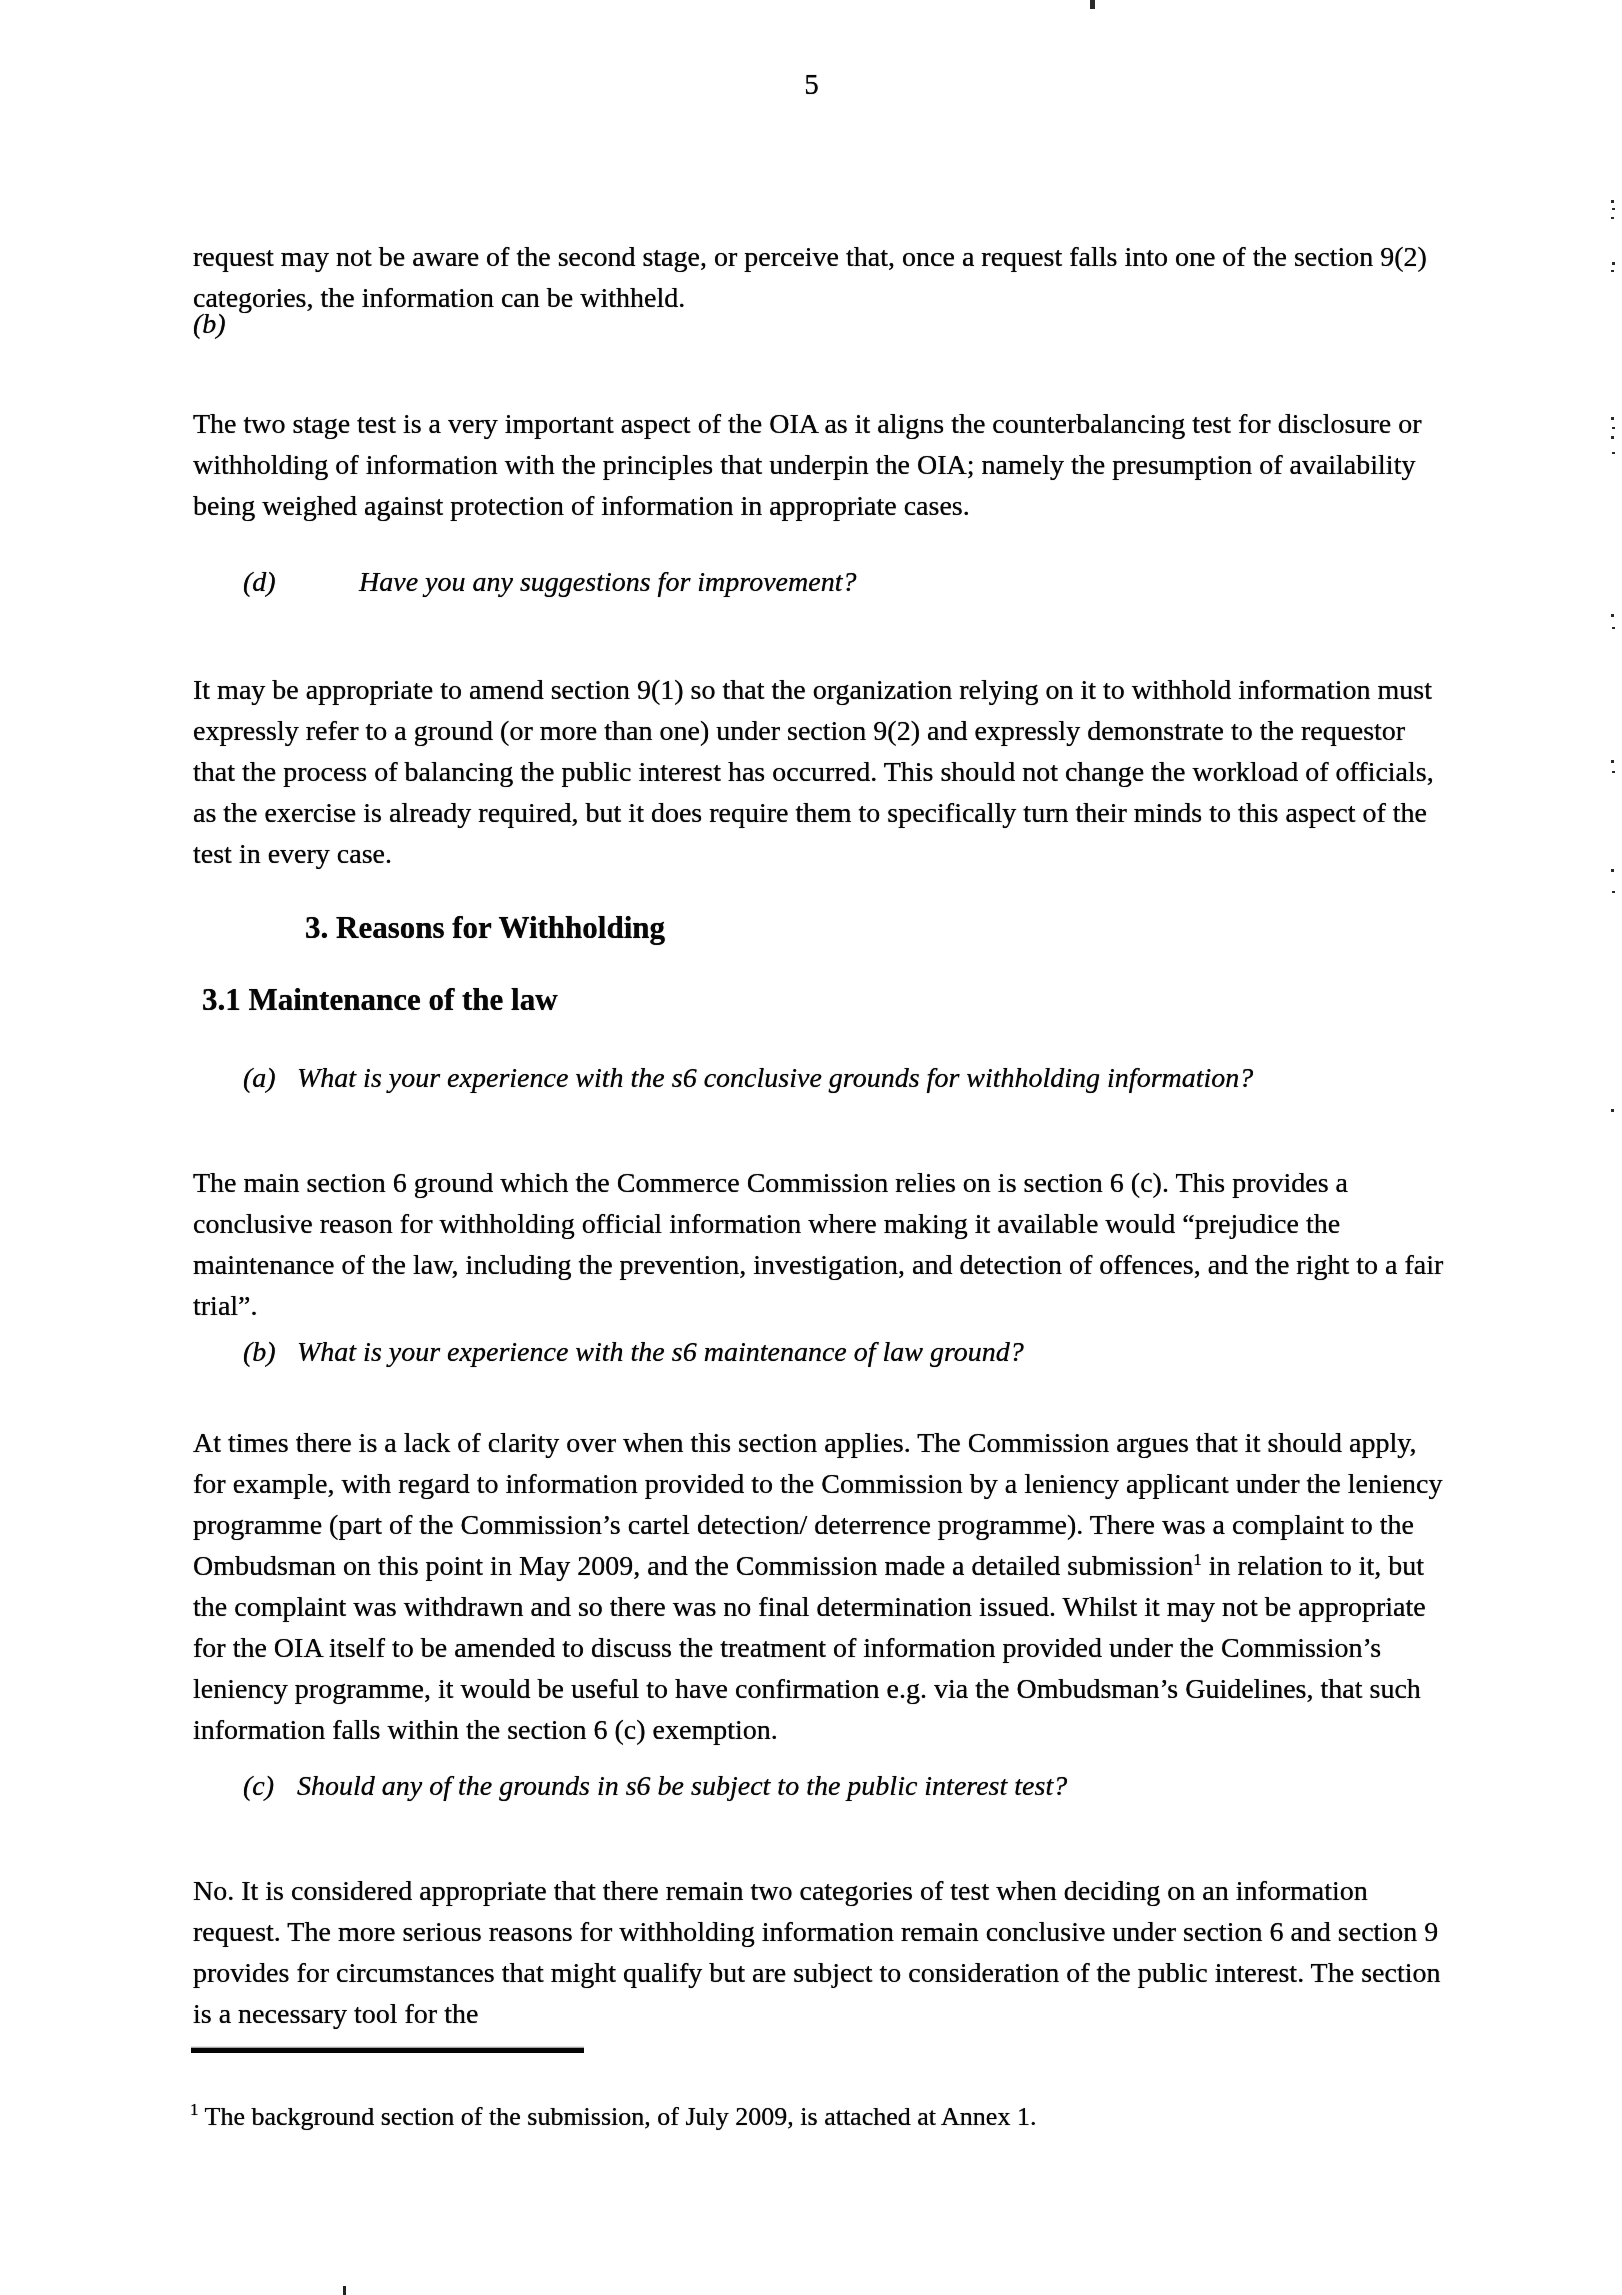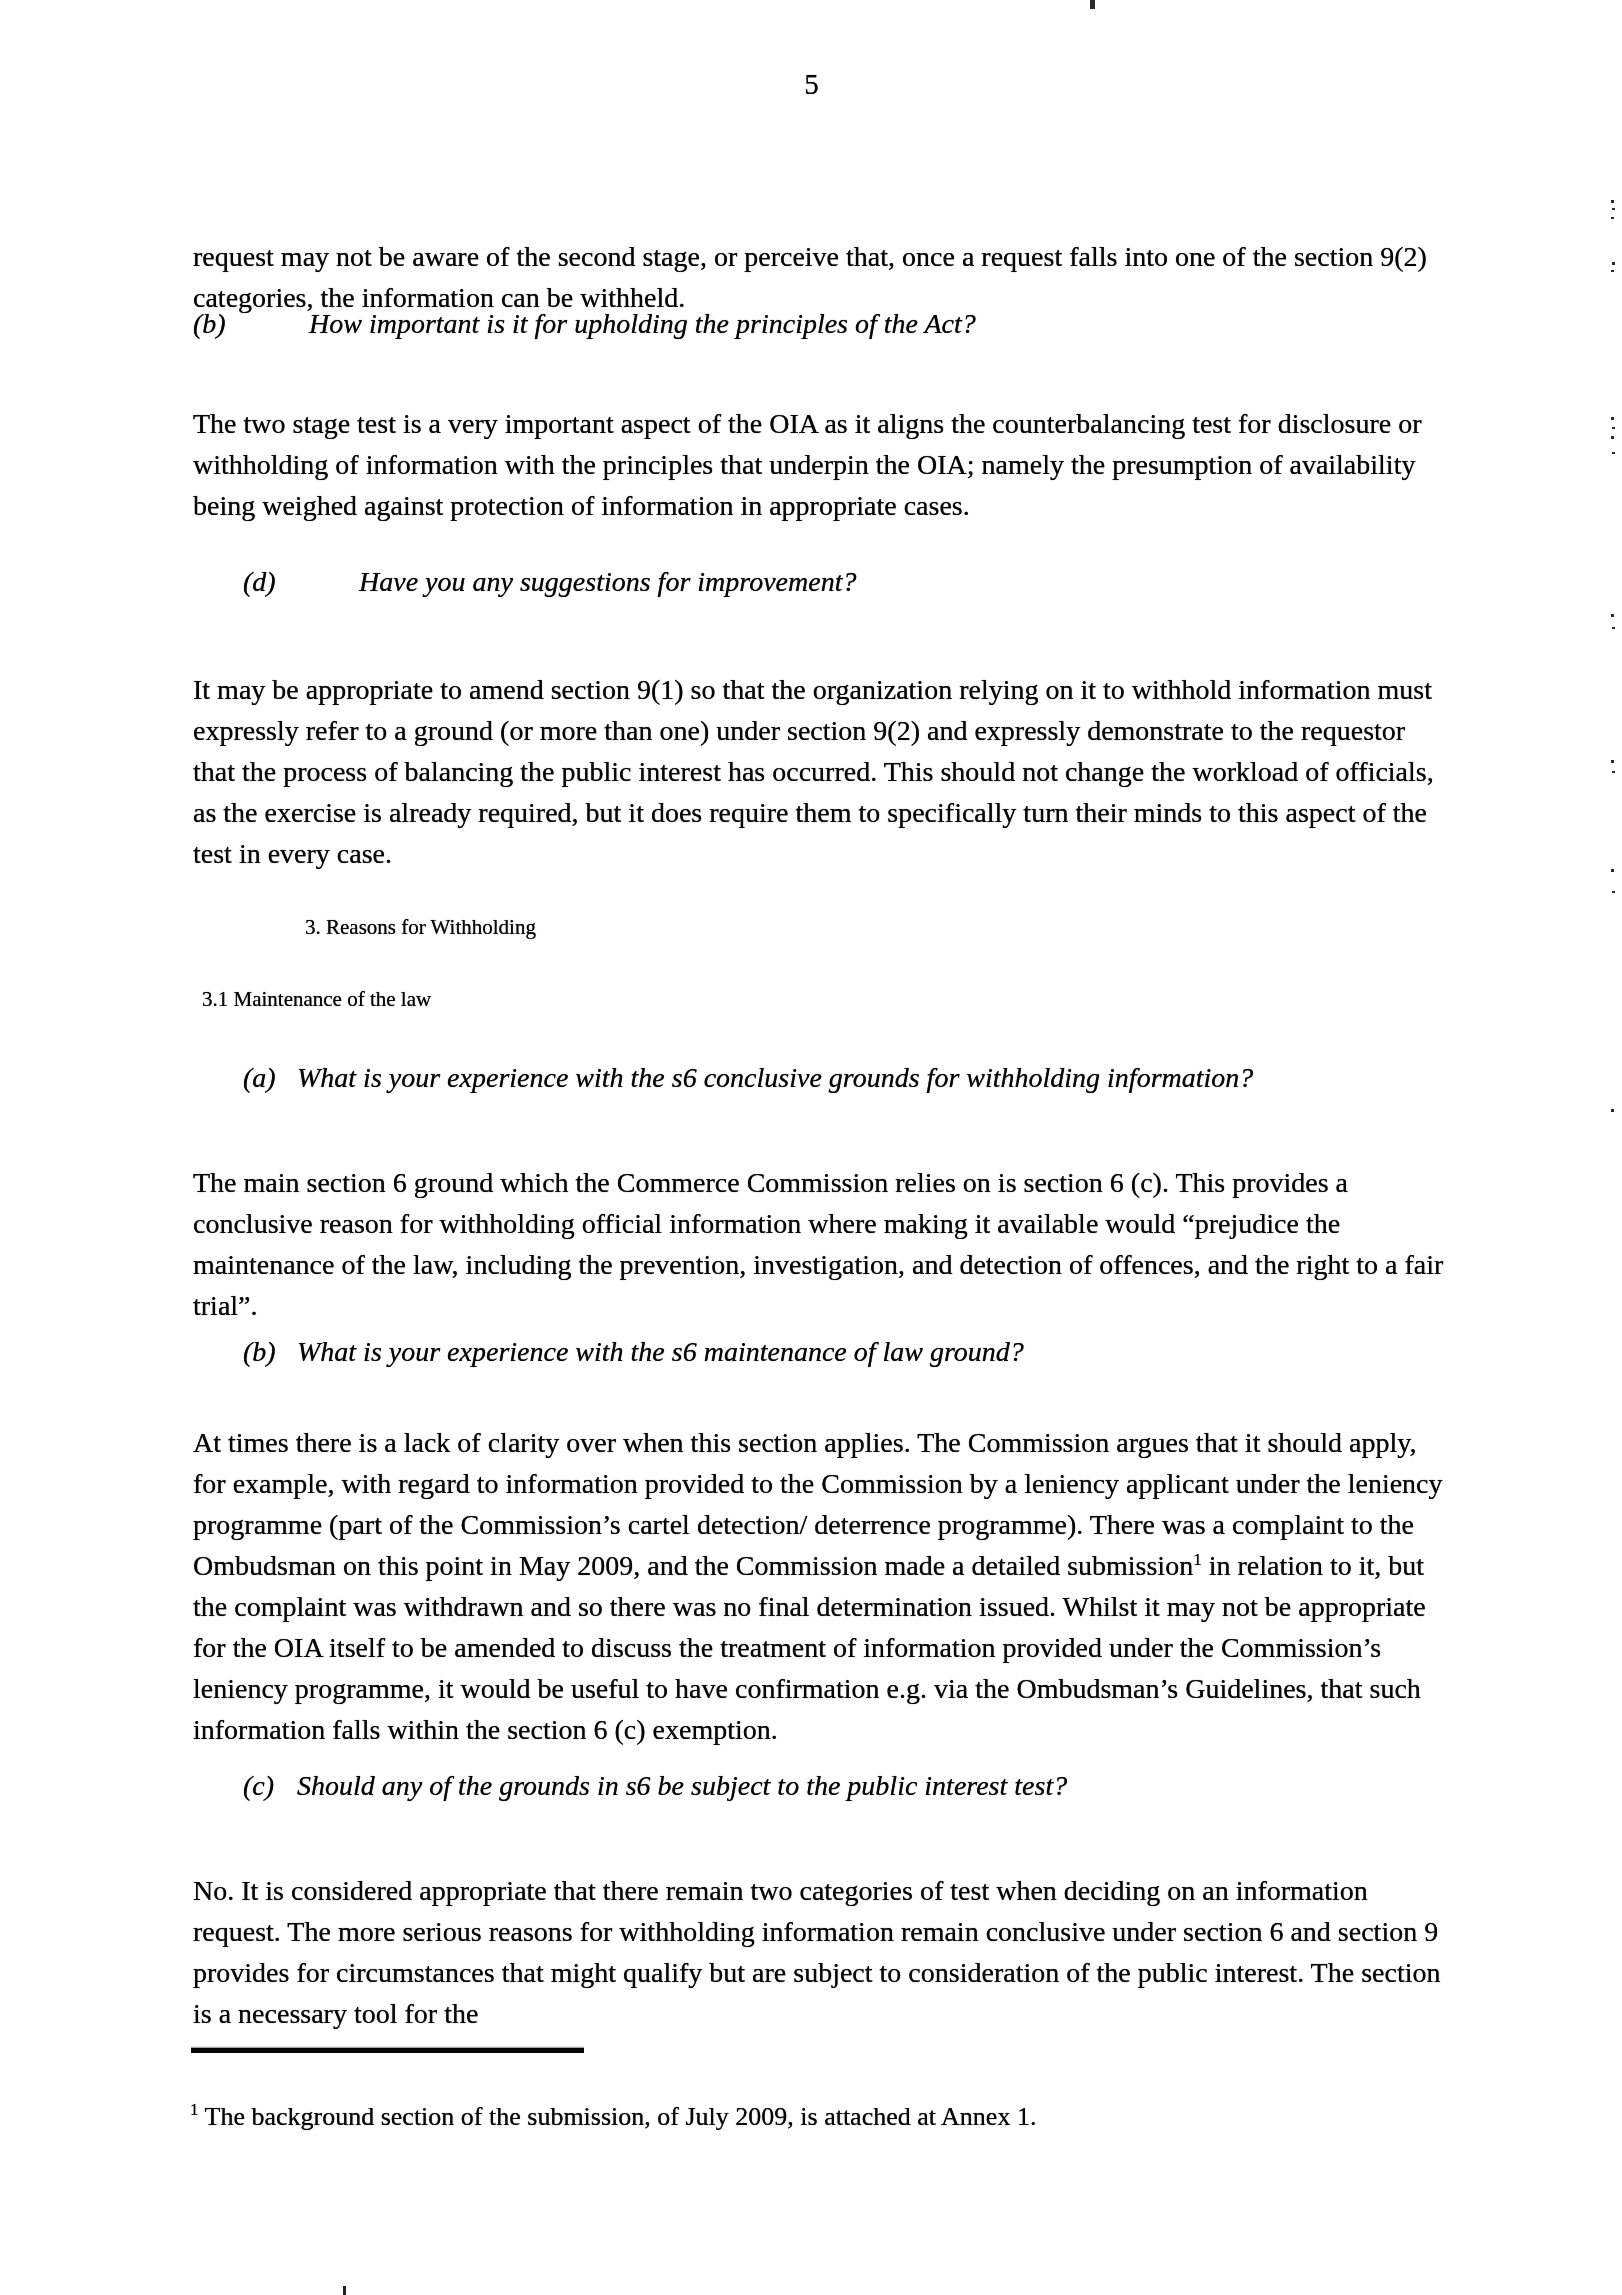--- a/index.html
+++ b/index.html
@@ -42,22 +42,22 @@
     display: flex;
     align-items: baseline;
   }
   .q-label { flex: 0 0 auto; }
   .q-label.wide   { width: 116px; }
   .q-label.narrow { width: 54px; }
   .question.indented { left: 243px; width: 1211px; }
 
   .heading-bold {
     position: absolute;
-    font-weight: normal;
-    font-size: 21px;
+    font-weight: bold;
+    font-size: 31px;
     line-height: 39px;
   }
   .para sup, .footnote sup {
     font-size: 17px;
     vertical-align: super;
     line-height: 0;
   }
   .footnote-rule {
     position: absolute;
     left: 191px;
@@ -84,21 +84,20 @@
 <body>
 
 <div class="page">
 
   <div class="page-number ink">5</div>
 
   <p class="body-text para ink" style="top:188px;margin-top:48px;">request may not be aware of the second stage, or perceive that, once a request falls into one of the section 9(2) categories, the information can be withheld.</p>
 
   <div class="body-text question ink" style="top:303px;">
     <span class="q-label wide">(b)</span>
-      <span>How important is it for upholding the principles of the Act?</span>
   </div>
 
   <p class="body-text para ink" style="top:375px;">The two stage test is a very important aspect of the OIA as it aligns the counterbalancing test for disclosure or withholding of information with the principles that underpin the OIA; namely the presumption of availability being weighed against protection of information in appropriate cases.</p>
 
   <div class="body-text question indented ink" style="top:561px;">
     <span class="q-label wide">(d)</span>
       <span>Have you any suggestions for improvement?</span>
   </div>
 
   <p class="body-text para ink" style="top:641px;">It may be appropriate to amend section 9(1) so that the organization relying on it to withhold information must expressly refer to a ground (or more than one) under section 9(2) and expressly demonstrate to the requestor that the process of balancing the public interest has occurred.  This should not change the workload of officials, as the exercise is already required, but it does require them to specifically turn their minds to this aspect of the test in every case.</p>

